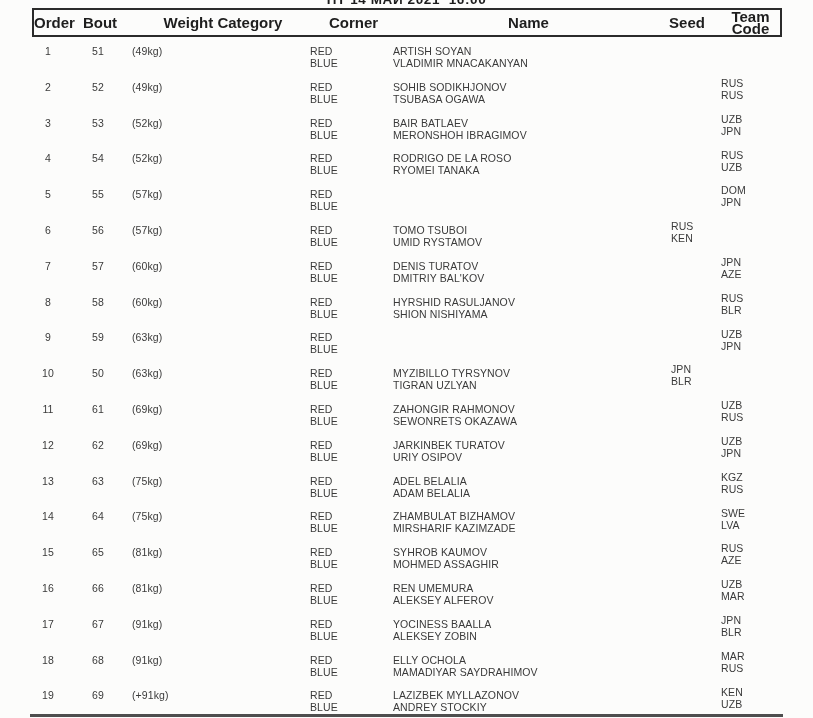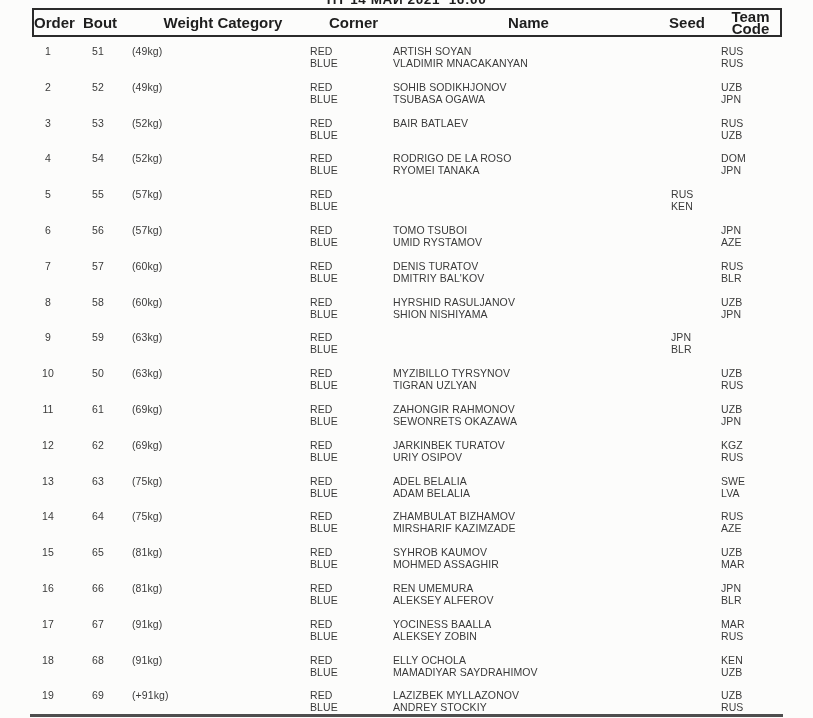--- a/index.html
+++ b/index.html
@@ -58,21 +58,21 @@
     padding-top: 5px;
     align-content: start;
   }
   .cell {
     font-size: 10.5px;
     line-height: 12.1px;
     color: #3a3a3a;
     letter-spacing: 0.1px;
   }
   .c-center { text-align: center; }
-  .c-team { padding-left: 11px; }
+  .c-team { padding-left: 11px; margin-top: 32px; }
   .two-line div { height: 12.1px; }
   .bottom-rule {
     position: absolute;
     top: 714px; left: 30px;
     width: 753px; height: 3px;
     background: #4e4e4e;
   }
 </style>
 </head>
 <body>
@@ -135,20 +135,21 @@
     <div class="cols bout-row">
       <div class="cell c-center">3</div>
       <div class="cell c-center">53</div>
       <div class="cell">(52kg)</div>
       <div class="cell two-line">
         <div>RED</div>
         <div>BLUE</div>
       </div>
       <div class="cell two-line">
         <div>BAIR BATLAEV</div>
+        <div>MERONSHOH IBRAGIMOV</div>
       </div>
       <div class="cell c-center"></div>
       <div class="cell two-line c-team">
         <div>RUS</div>
         <div>UZB</div>
       </div>
     </div>
 
     <div class="cols bout-row">
       <div class="cell c-center">4</div>

